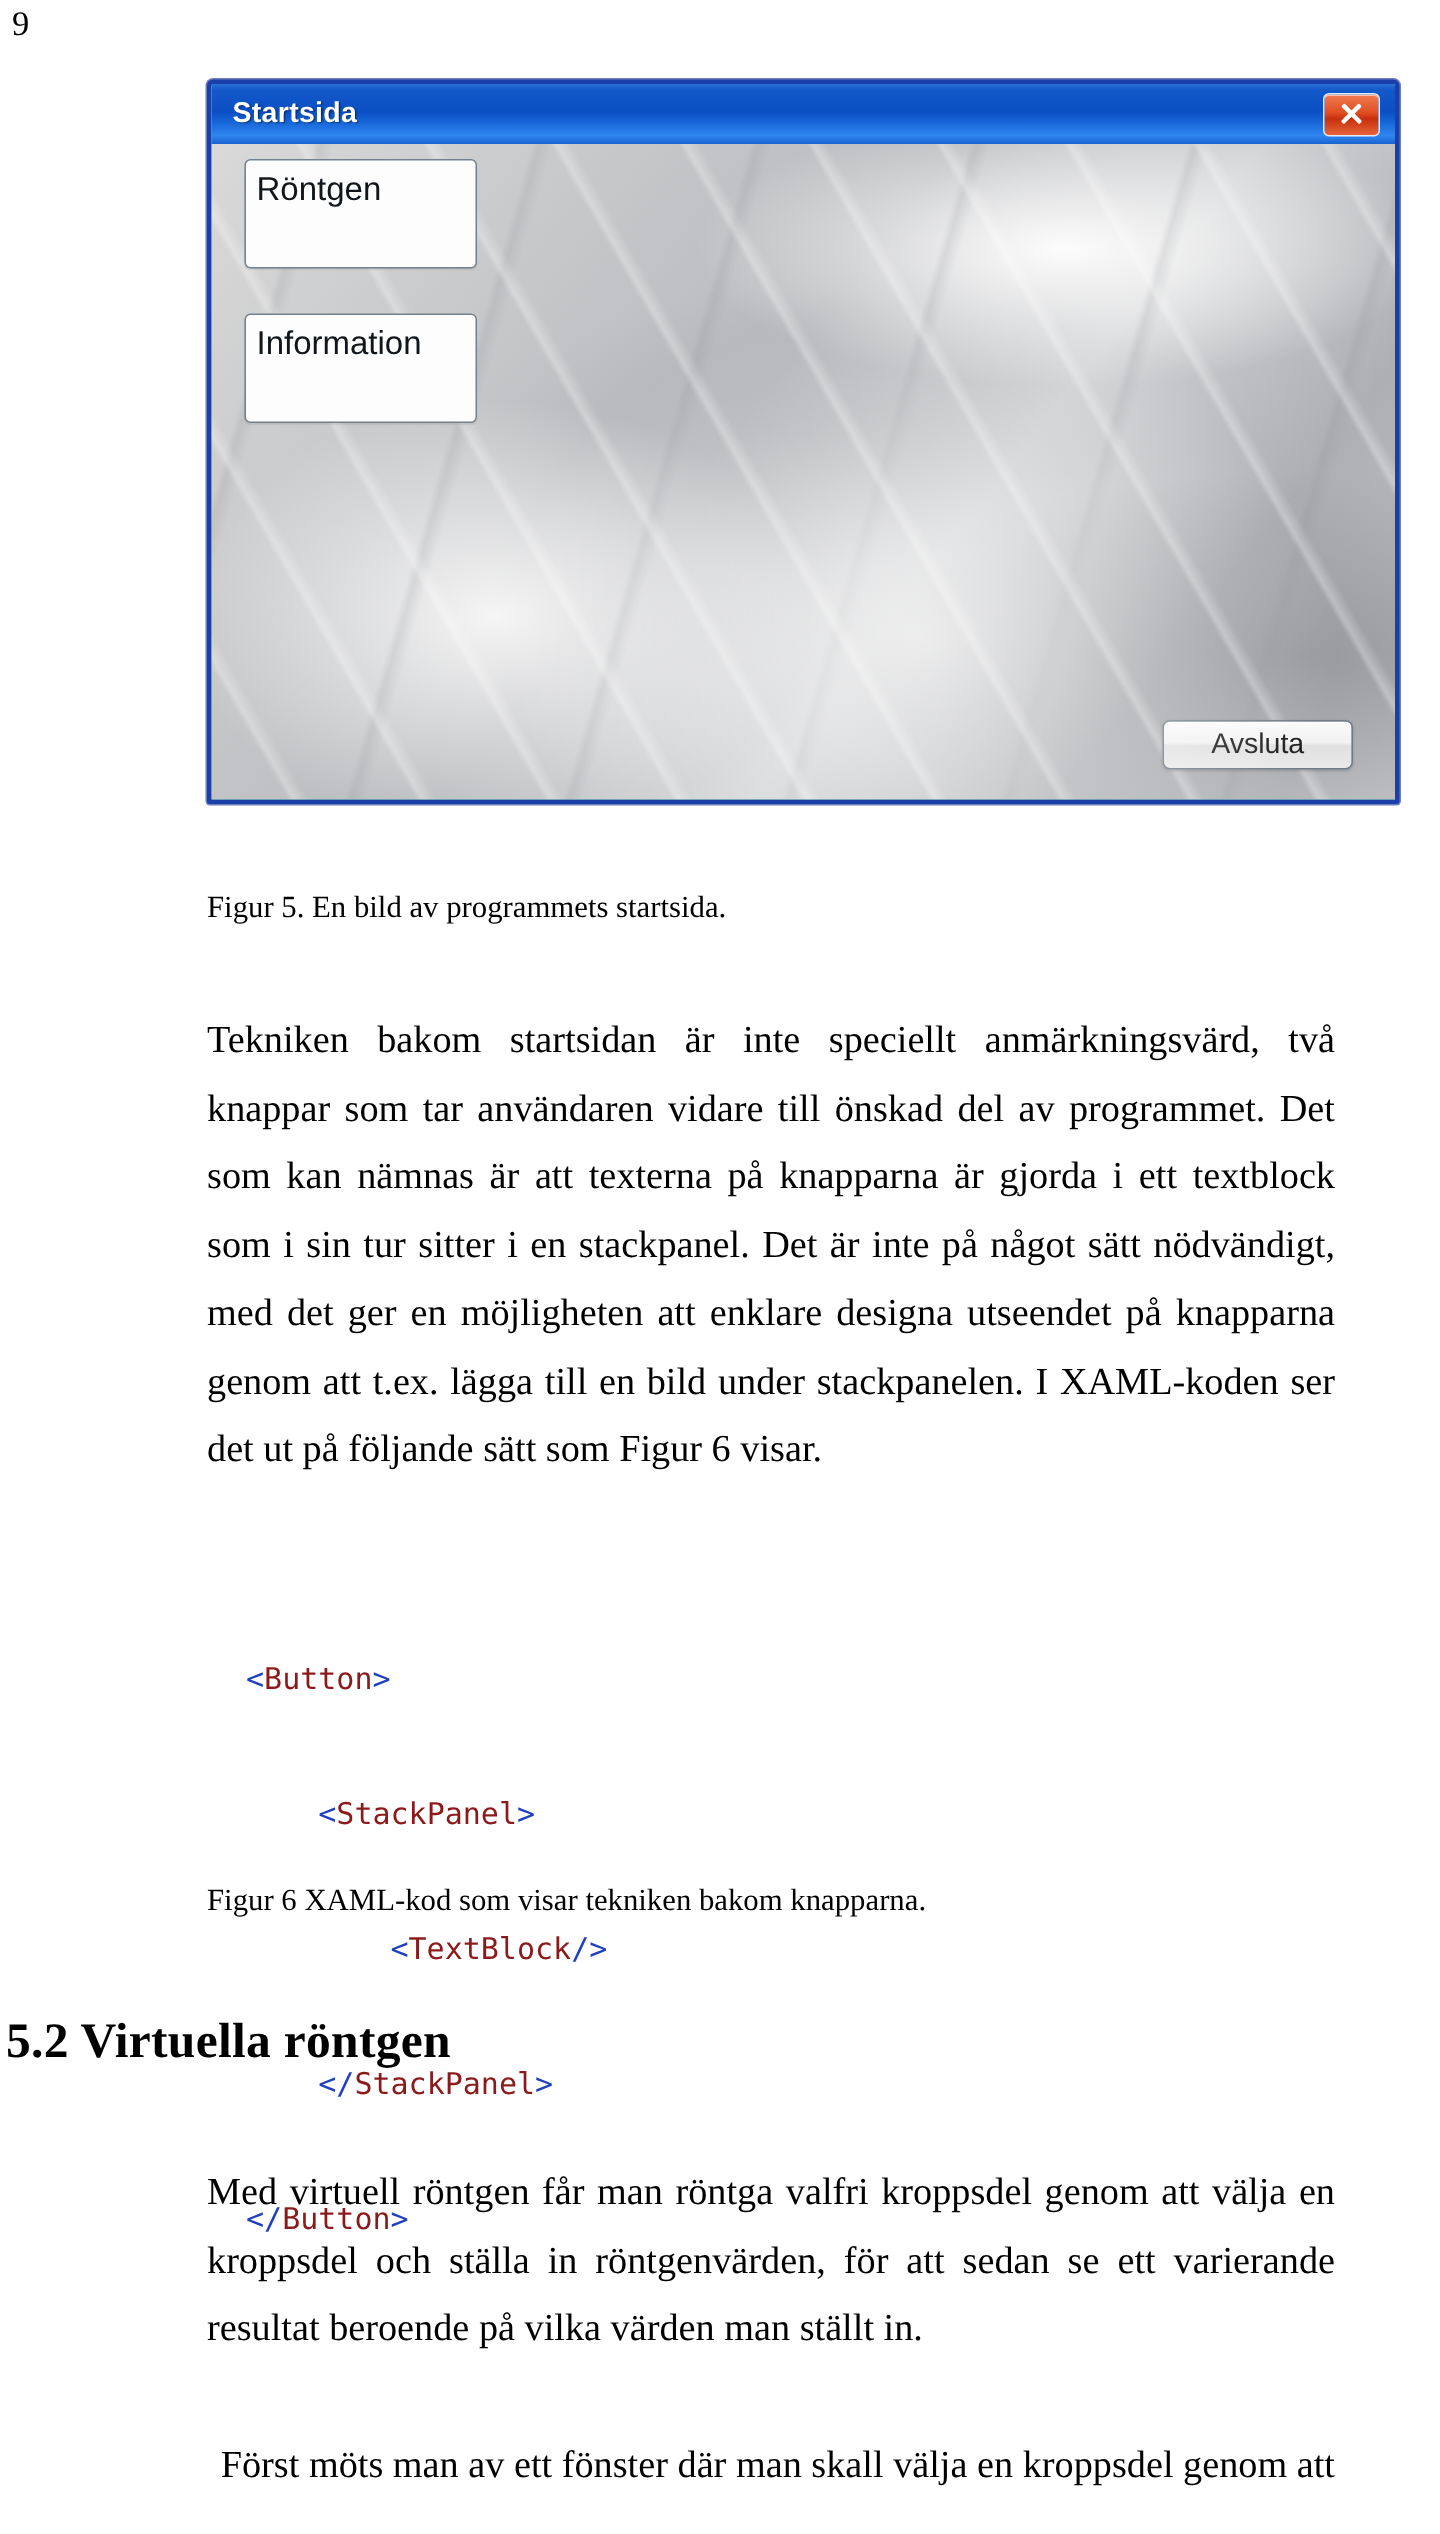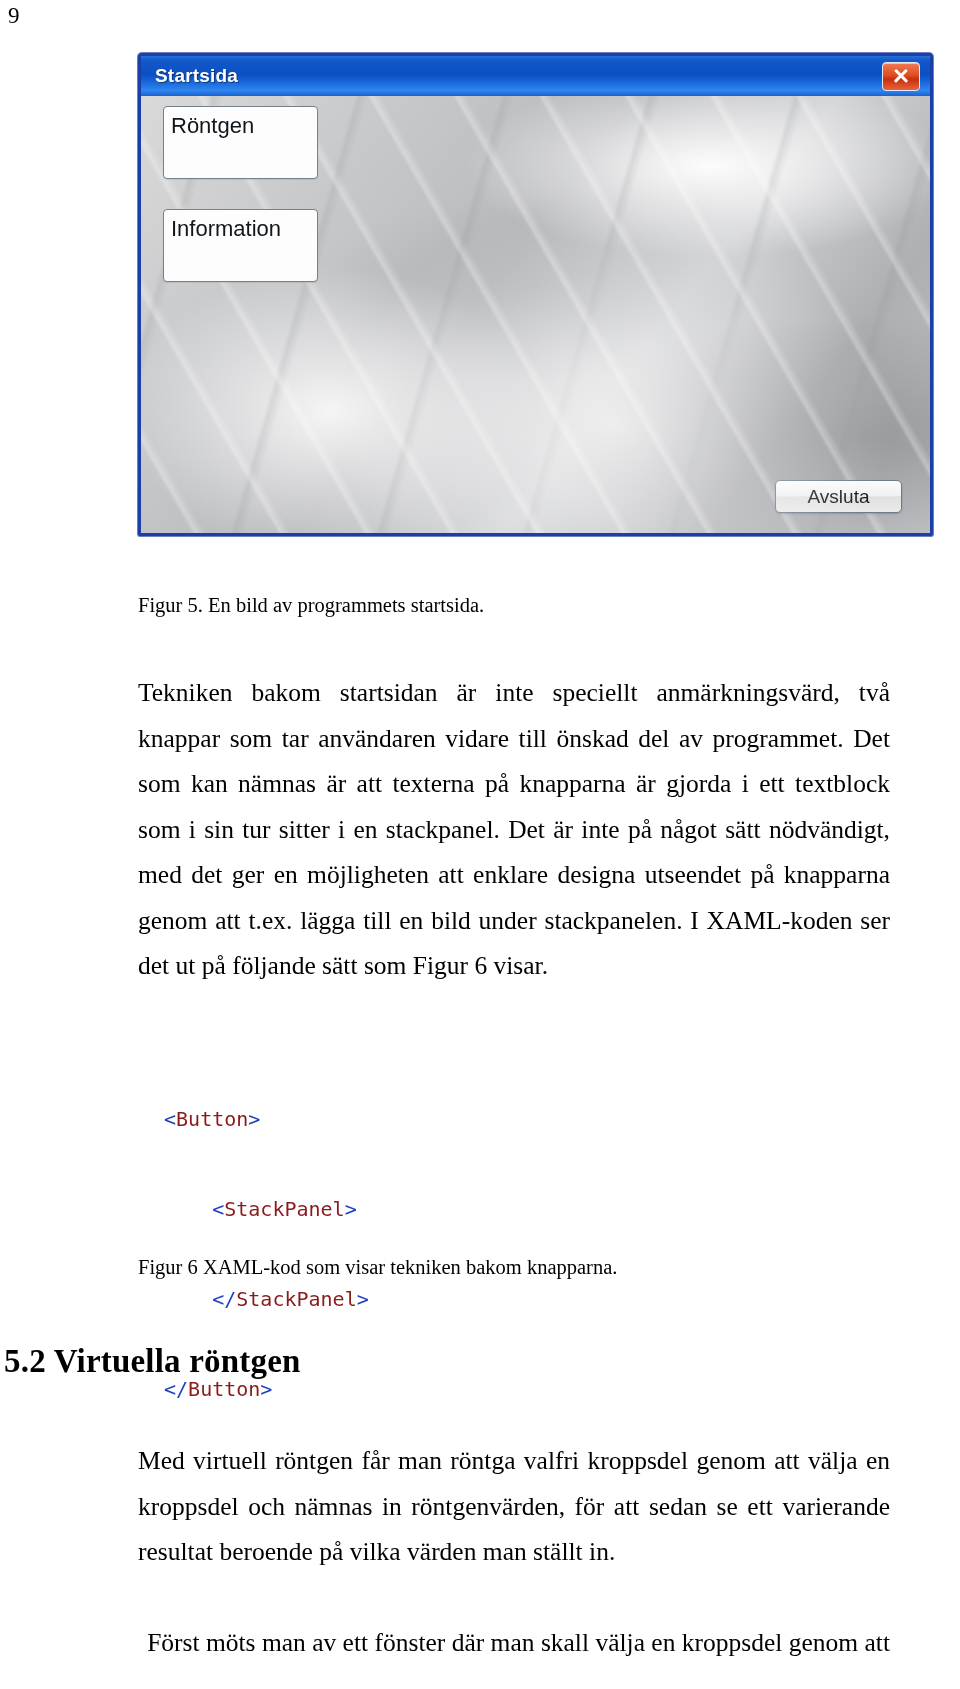--- a/index.html
+++ b/index.html
@@ -266,23 +266,24 @@
   </div>
 </div>
 
 <div class="fig-caption" id="caption-fig5">Figur 5. En bild av programmets startsida.</div>
 
 <div class="body-paragraph" id="para-1">Tekniken bakom startsidan är inte speciellt anmärkningsvärd, två knappar som tar användaren vidare till önskad del av programmet. Det som kan nämnas är att texterna på knapparna är gjorda i ett textblock som i sin tur sitter i en stackpanel. Det är inte på något sätt nödvändigt, med det ger en möjligheten att enklare designa utseendet på knapparna genom att t.ex. lägga till en bild under stackpanelen. I XAML-koden ser det ut på följande sätt som Figur 6 visar.</div>
 
 <div class="code-block">
   <div><span class="punc">&lt;</span><span class="tag">Button</span><span class="punc">&gt;</span></div>
   <div>    <span class="punc">&lt;</span><span class="tag">StackPanel</span><span class="punc">&gt;</span></div>
+  <div>        <span class="punc">&lt;</span><span class="tag">TextBlock</span><span class="punc">/&gt;</span></div>
   <div>    <span class="punc">&lt;/</span><span class="tag">StackPanel</span><span class="punc">&gt;</span></div>
   <div><span class="punc">&lt;/</span><span class="tag">Button</span><span class="punc">&gt;</span></div>
 </div>
 
 <div class="fig-caption" id="caption-fig6">Figur 6 XAML-kod som visar tekniken bakom knapparna.</div>
 
 <div class="section-heading">5.2 Virtuella röntgen</div>
 
-<div class="body-paragraph" id="para-2">Med virtuell röntgen får man röntga valfri kroppsdel genom att välja en kroppsdel och nämnas in röntgenvärden, för att sedan se ett varierande resultat beroende på vilka värden man ställt in.</div>
+<div class="body-paragraph" id="para-2">Med virtuell röntgen får man röntga valfri kroppsdel genom att välja en kroppsdel och ställa in röntgenvärden, för att sedan se ett varierande resultat beroende på vilka värden man ställt in.</div>
 
 <div class="body-paragraph" id="para-3">Först möts man av ett fönster där man skall välja en kroppsdel genom att</div>
 
 </body></html>

